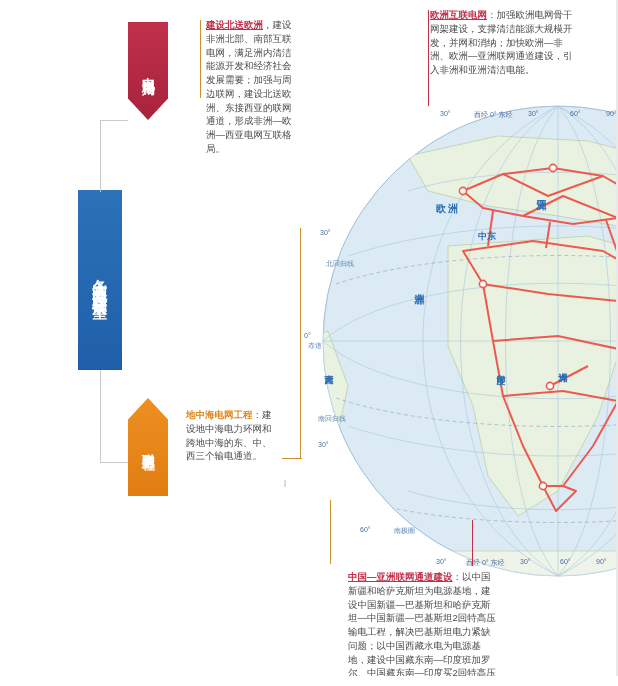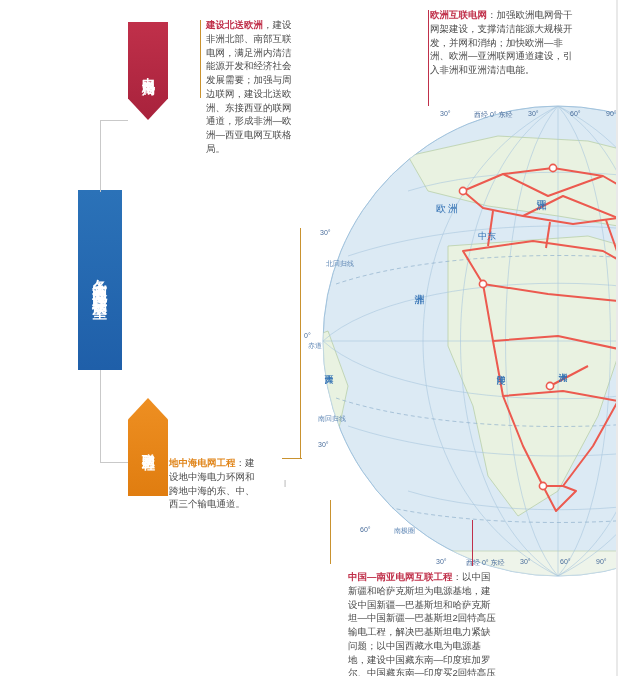--- a/index.html
+++ b/index.html
@@ -52,21 +52,21 @@
   
   .grat-label {
     position: absolute;
     font-size: 7px; color: #4b6e9c;
     white-space: nowrap;
   }
   .map-name {
     position: absolute;
     color: #2f6fb3;
     white-space: nowrap;
-    font-weight: normal;
+    font-weight: bold;
   }
   .map-name.vert {
     writing-mode: vertical-rl;
     text-orientation: upright;
   }
   .map-line {
     position: absolute;
     font-size: 7px; color: #5f87b5; white-space: nowrap;
   }
 
@@ -105,26 +105,26 @@
   .conn-v { width: 1px; }
   .conn-h { height: 1px; }
 
   
   .note {
     position: absolute;
     font-size: 9.5px;
     line-height: 1.45;
     color: #4a4a4a;
   }
-  .note .k-red { color: #c0304a; font-weight: bold; }
+  .note .k-red { color: #c0304a; font-weight: bold; text-decoration: underline; }
   .note .k-org { color: #e0851a; font-weight: bold; }
 
   .n-top-left  { left: 206px; top: 18px;  width: 92px; }
   .n-top-right { left: 430px; top: 8px;   width: 150px; }
-  .n-mid-left  { left: 169px; top: 408px; width: 92px; margin-top: 48px; }
+  .n-mid-left  { left: 186px; top: 408px; width: 92px; }
   .n-bot-left  { left: 206px; top: 570px; width: 130px; }
   .n-bot-right { left: 348px; top: 570px; width: 148px; }
 
   
   .leader { position: absolute; background: #c9922f; }
   .leader.v { width: 1px; }
   .leader.h { height: 1px; }
   .leader.red { background: #c0304a; }
 
   
@@ -313,20 +313,20 @@
   <div class="note n-top-right">
     <span class="k-red">欧洲互联电网</span><span>：加强欧洲电网骨干网架建设，支撑清洁能源大规模开发，并网和消纳；加快欧洲—非洲、欧洲—亚洲联网通道建设，引入非洲和亚洲清洁电能。</span>
   </div>
 
   <div class="note n-mid-left">
     <span class="k-org">地中海电网工程</span><span>：建设地中海电力环网和跨地中海的东、中、西三个输电通道。</span>
   </div>
 
 
   <div class="note n-bot-right">
-    <span class="k-red">中国—南亚电网互联工程</span><span>：以中国新疆和哈萨克斯坦为电源基地，建设中国新疆—巴基斯坦和哈萨克斯坦—中国新疆—巴基斯坦2回特高压输电工程，解决巴基斯坦电力紧缺问题；以中国西藏水电为电源基地，建设中国藏东南—印度班加罗尔、中国藏东南—印度买2回特高压直流输电工程，以及中国藏东南—孟加拉输电工程，为印度、孟加拉提供清洁电能。</span>
+    <span class="k-red">中国—亚洲联网通道建设</span><span>：以中国新疆和哈萨克斯坦为电源基地，建设中国新疆—巴基斯坦和哈萨克斯坦—中国新疆—巴基斯坦2回特高压输电工程，解决巴基斯坦电力紧缺问题；以中国西藏水电为电源基地，建设中国藏东南—印度班加罗尔、中国藏东南—印度买2回特高压直流输电工程，以及中国藏东南—孟加拉输电工程，为印度、孟加拉提供清洁电能。</span>
   </div>
 
   <div class="page-mark">|</div>
 
   <div class="edge-right"></div>
   <div class="edge-bottom"></div>
 </div>
 
 </body></html>

